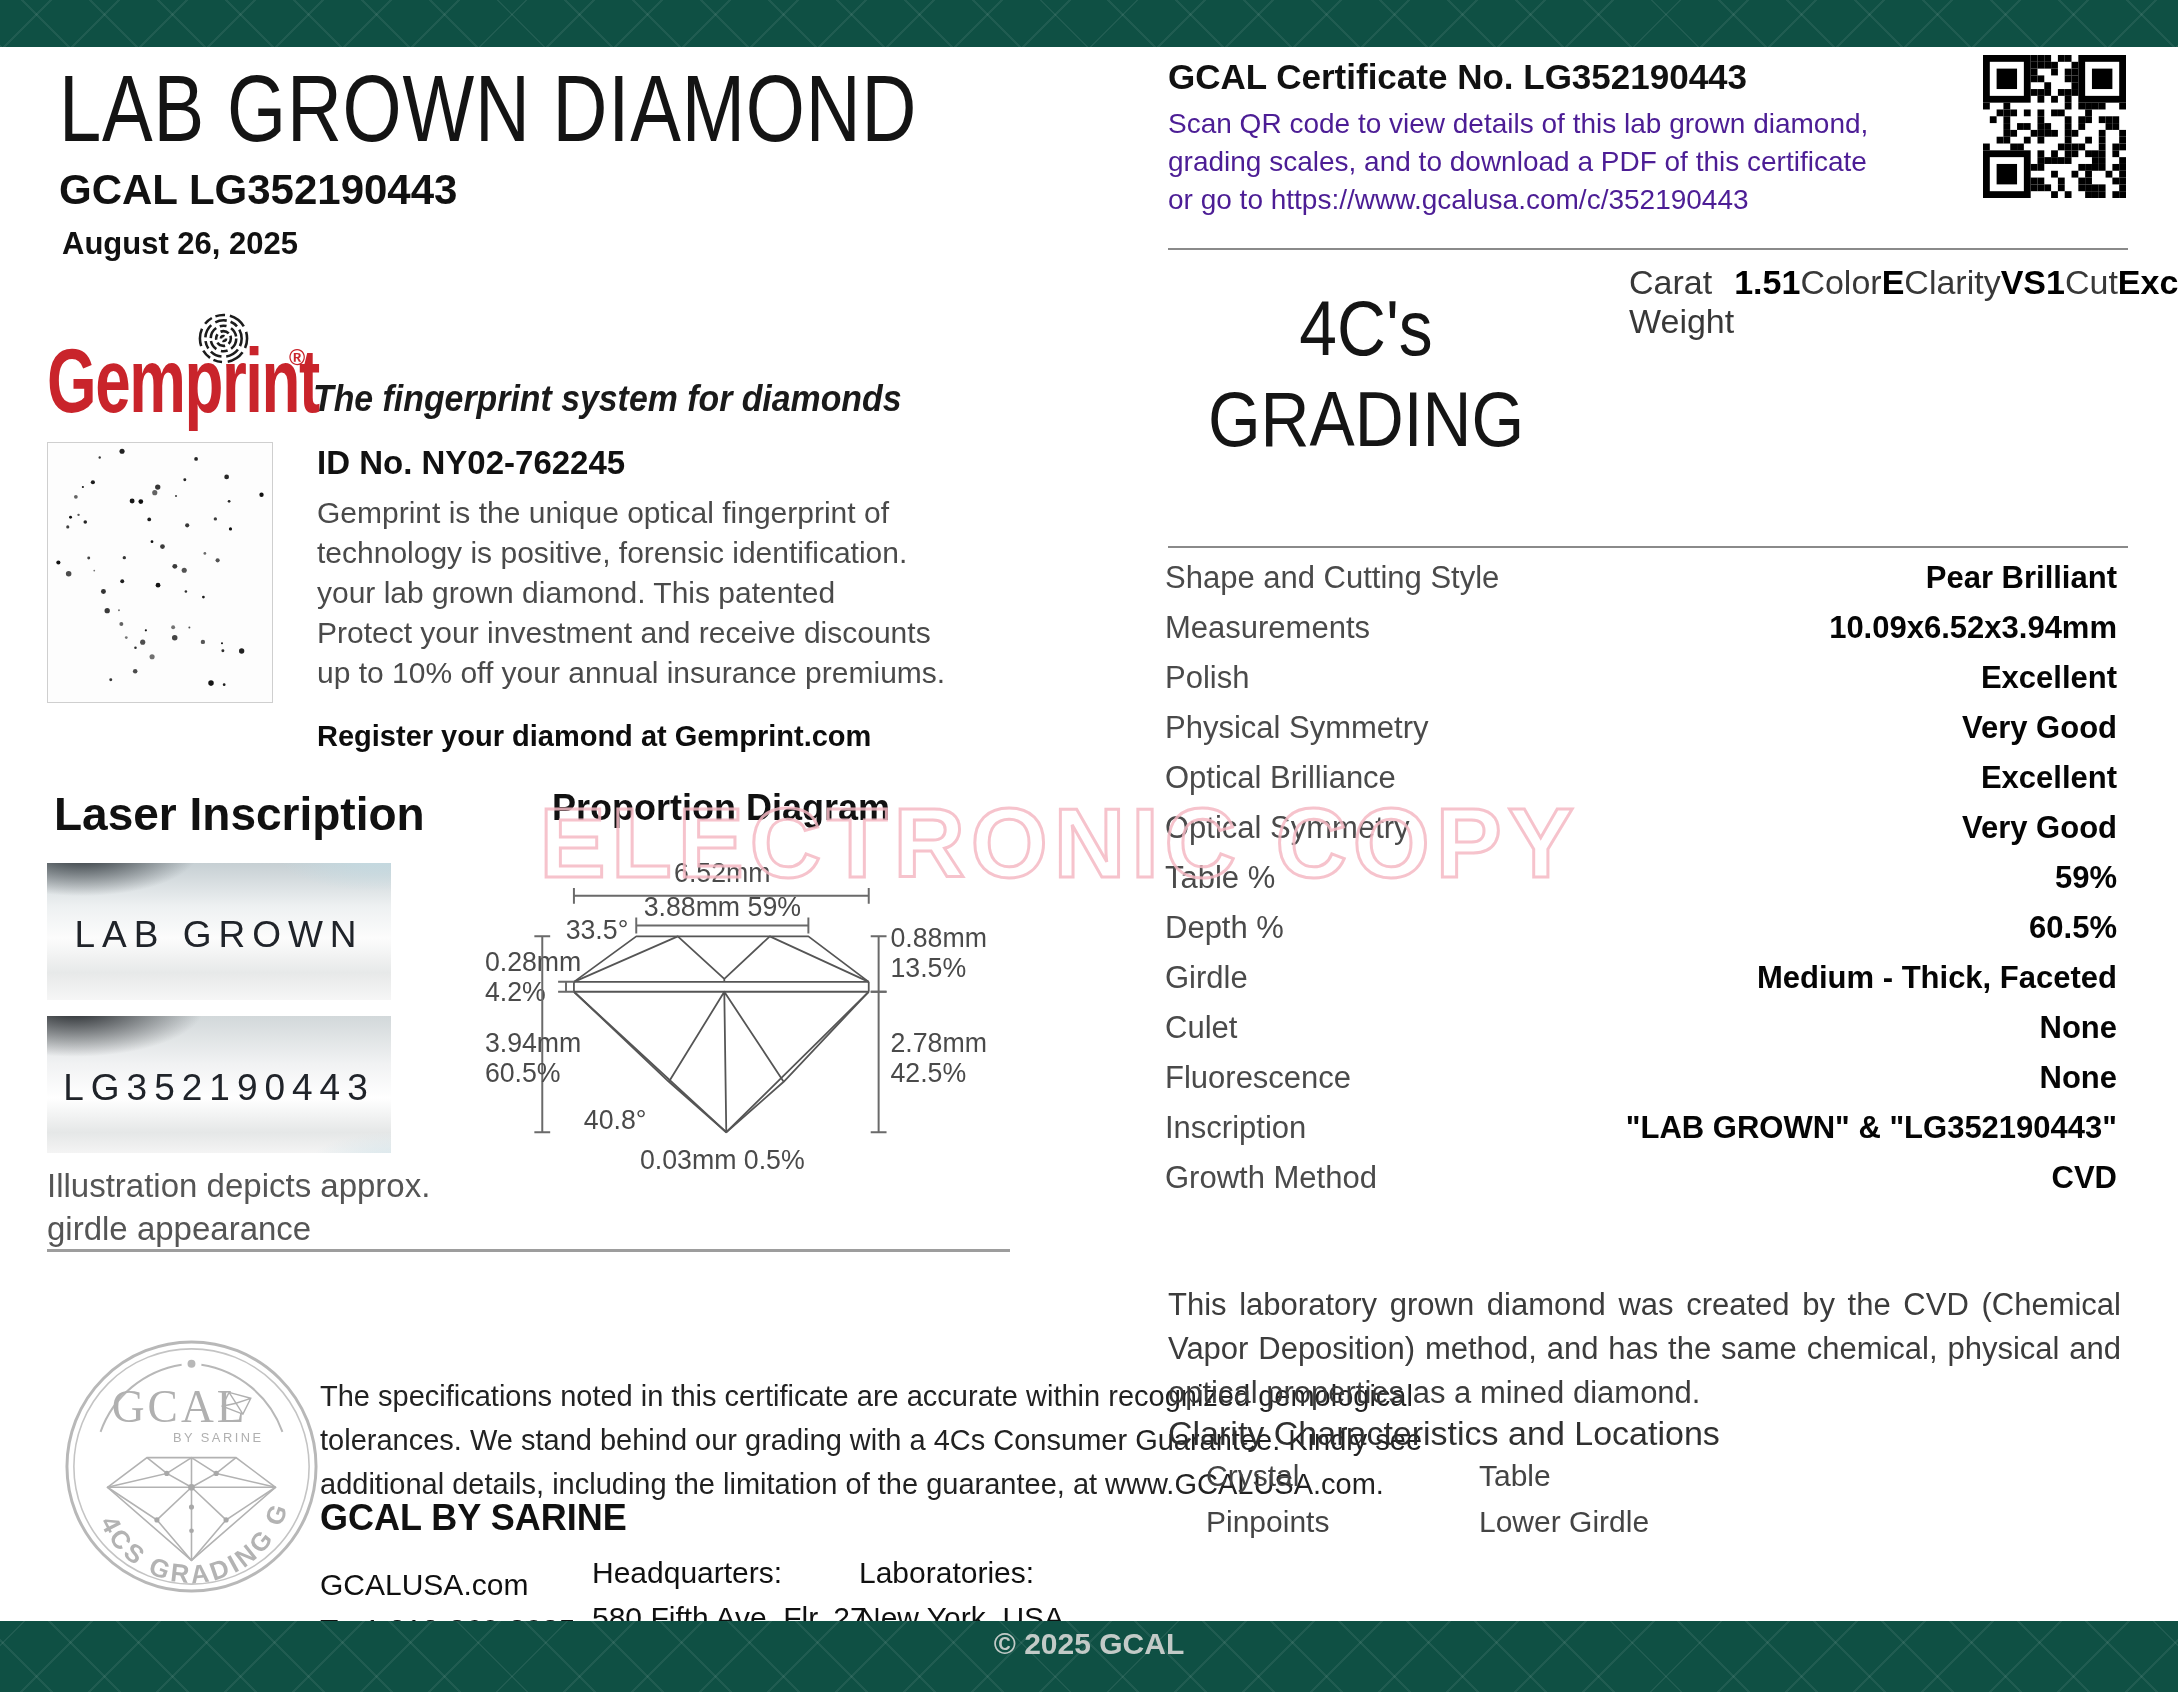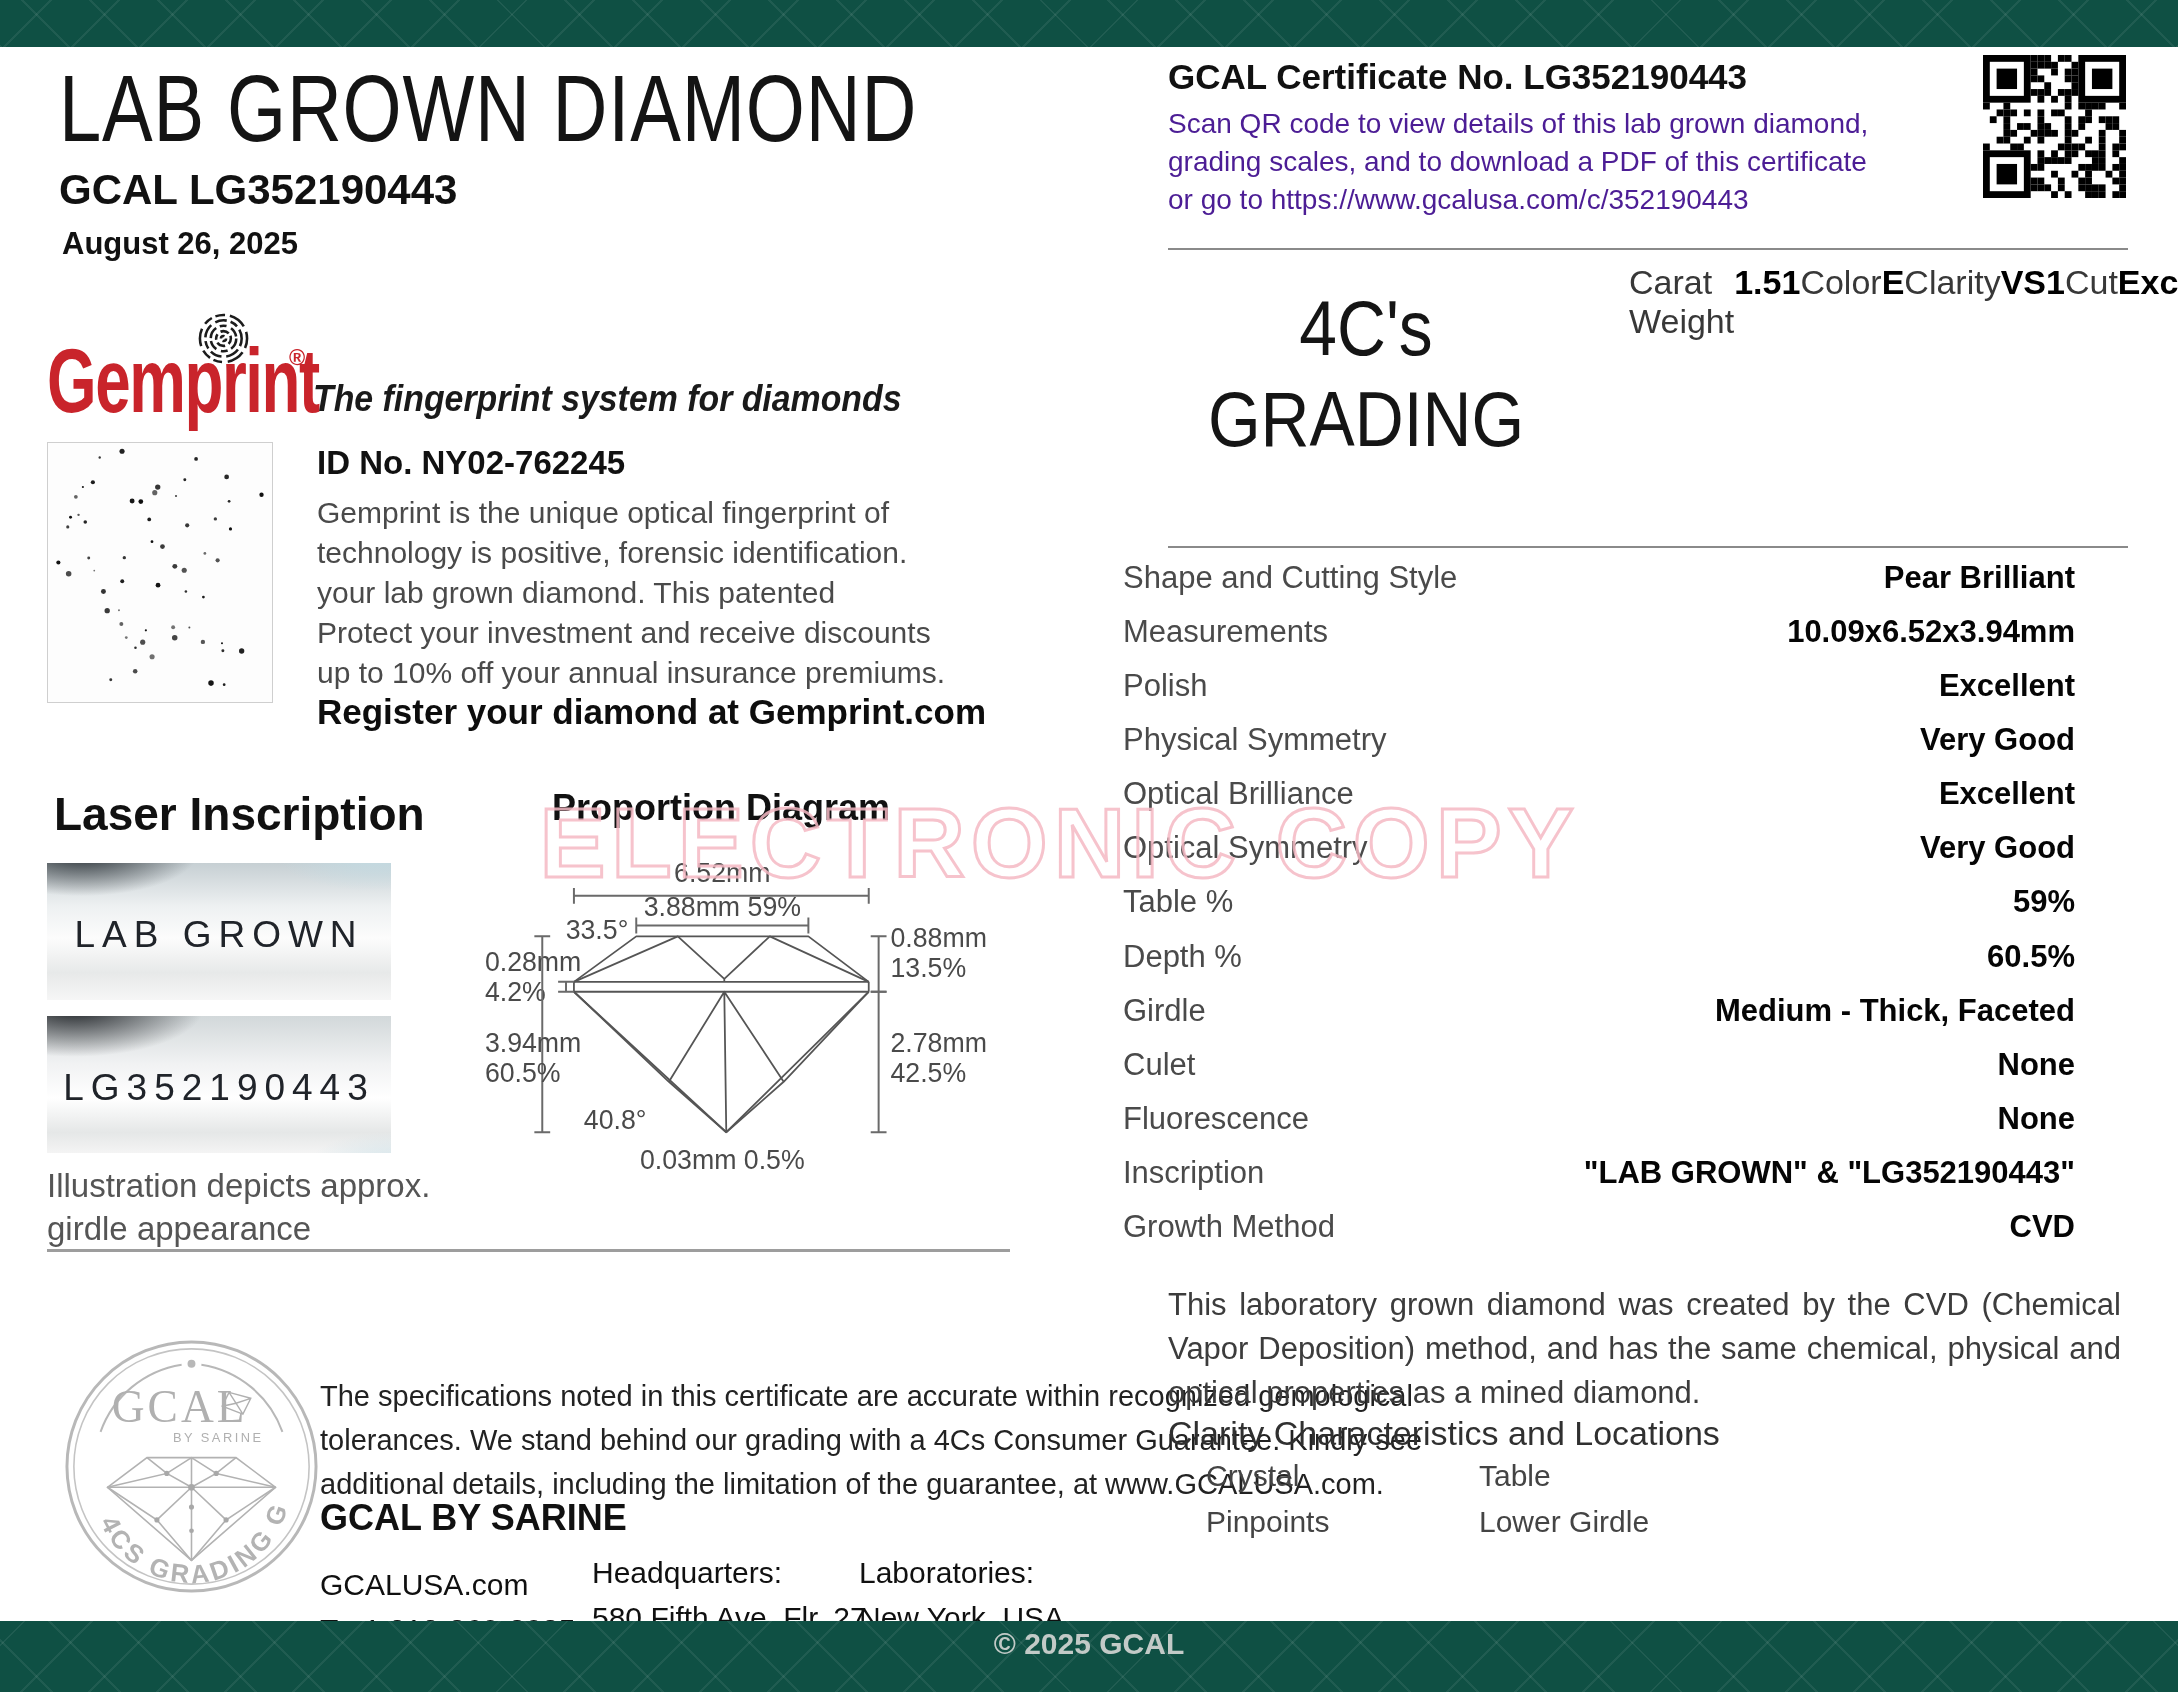--- a/index.html
+++ b/index.html
@@ -22,21 +22,21 @@
   #gemprint-brand{position:absolute;left:47px;top:335px;font-size:91px;font-weight:700;color:#c9242b;
     transform:scaleX(0.70);transform-origin:left top;letter-spacing:-2px;line-height:1;}
   #gemprint-reg{position:absolute;left:289px;top:345px;font-size:22px;color:#c9242b;font-weight:700;}
   #fingerprint-icon{position:absolute;left:196px;top:311px;}
   #gemprint-tagline{position:absolute;left:313px;top:378px;font-size:36px;font-style:italic;font-weight:600;
     color:#1a1a1a;transform:scaleX(0.94);transform-origin:left top;}
   #scatter-box{position:absolute;left:47px;top:442px;width:224px;height:259px;background:#fdfdfd;
     border:1px solid #cfcfcf;}
   #gemprint-idno{position:absolute;left:317px;top:444px;font-size:33px;font-weight:700;}
   #gemprint-desc{position:absolute;left:317px;top:493px;font-size:30px;color:#4a4a4a;line-height:40px;}
-  #gemprint-register{position:absolute;left:317px;top:692px;font-size:35px;font-weight:700;color:#0d0d0d;}
+  #gemprint-register{position:absolute;left:317px;top:720px;font-size:29px;font-weight:700;color:#0d0d0d;}
 
   #laser-heading{position:absolute;left:54px;top:787px;font-size:46px;font-weight:700;}
   #laser-box{position:absolute;left:47px;top:863px;width:344px;height:289px;background:#fff;}
   .laser-strip{position:relative;width:344px;height:137px;overflow:hidden;}
   #laser-strip-1{background:
       radial-gradient(ellipse 188px 71px at 10% -8%, rgba(22,28,33,0.92), rgba(22,28,33,0) 62%),
       radial-gradient(ellipse 168px 61px at 96% -6%, rgba(195,220,228,0.95), rgba(195,220,228,0) 60%),
       linear-gradient(180deg,#c6cfd3 0%,#eef1f2 32%,#fcfcfc 55%,#e7e9e9 80%,#f6f6f6 100%);}
   #laser-strip-2{margin-top:16px;background:
       radial-gradient(ellipse 208px 79px at 8% -6%, rgba(20,23,27,0.95), rgba(20,23,27,0) 62%),
@@ -73,22 +73,22 @@
   #rule-r1{top:248px;} #rule-r2{top:546px;}
 
   #grading-head{position:absolute;left:1168px;top:283px;width:396px;text-align:center;
      font-size:77px;font-weight:300;line-height:91px;transform:scaleX(0.88);transform-origin:center top;color:#151515;}
   #grading-rows{position:absolute;left:1629px;top:263px;width:490px;height:279px;
      display:flex;flex-direction:row;justify-content:space-around;}
   .grow{display:flex;justify-content:space-between;align-items:baseline;}
   .grow .lbl{font-size:34px;color:#383838;}
   .grow .val{font-size:34px;font-weight:700;color:#000;}
 
-  #spec-rows{position:absolute;left:1123px;top:560px;width:952px;height:699px;
-     display:flex;flex-direction:column;justify-content:space-between;}
+  #spec-rows{position:absolute;left:1165px;top:560px;width:952px;height:699px;
+     display:flex;flex-direction:column;justify-content:flex-start;}
   .srow{display:flex;justify-content:space-between;align-items:baseline;height:50px;}
   .srow .lbl{font-size:31px;color:#4a4a4a;}
   .srow .val{font-size:31px;font-weight:700;color:#050505;}
 
   #cvd-par{position:absolute;left:1168px;top:1283px;width:953px;font-size:31px;color:#3c3c3c;
      line-height:44px;text-align:justify;}
   #clarity-heading{position:absolute;left:1168px;top:1414px;font-size:34px;color:#303030;}
   #clarity-list{position:absolute;left:1206px;top:1453px;font-size:30px;color:#444;line-height:46px;}
   .clarity-row{display:flex;}
   .clarity-row .cname{width:273px;}

